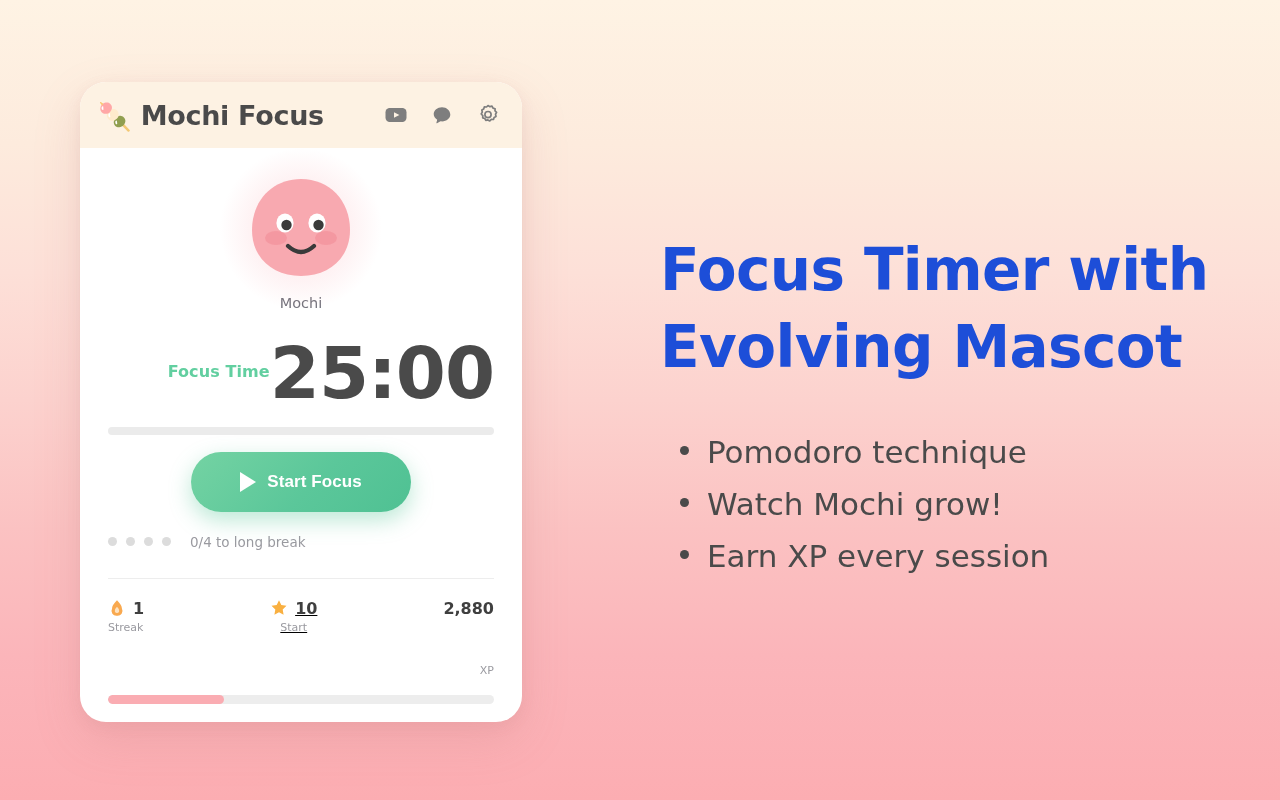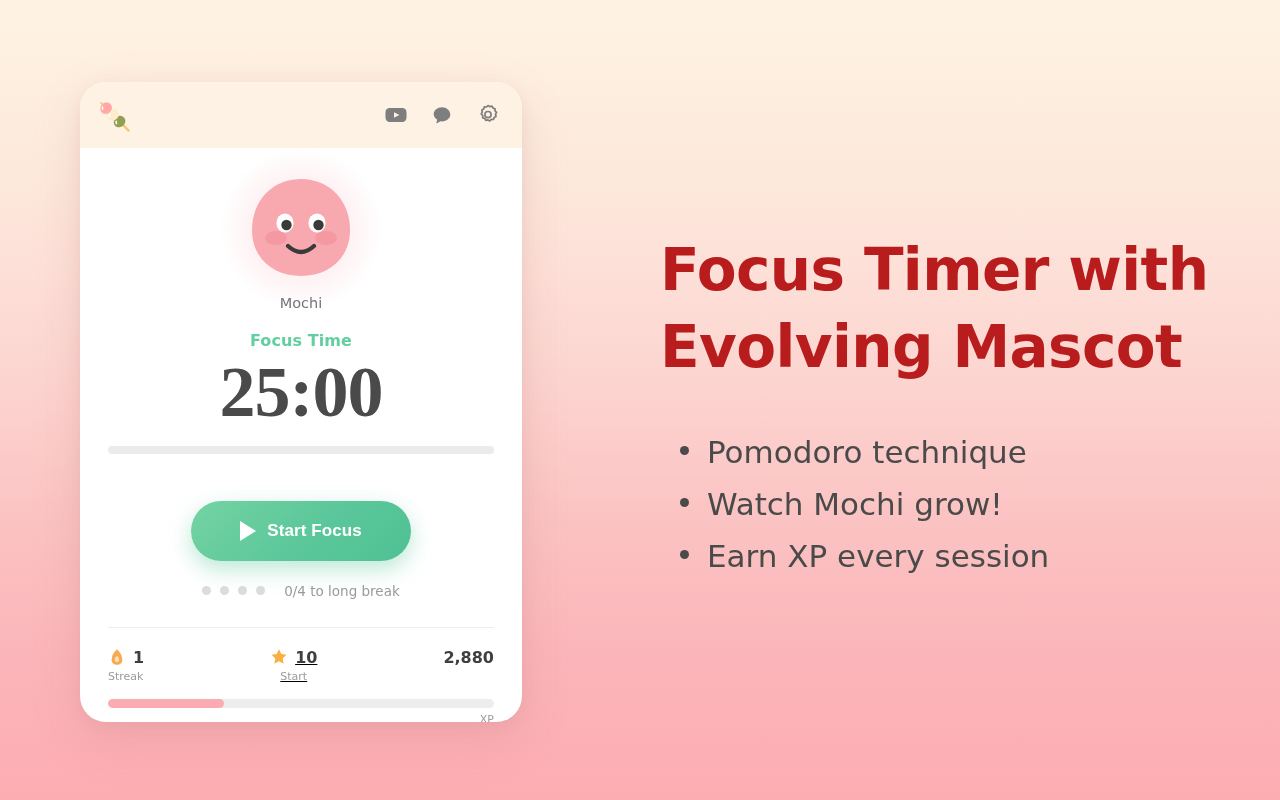--- a/index.html
+++ b/index.html
@@ -131,57 +131,57 @@
     margin-top: 13px;
     font-size: 14.5px;
     color: #73737C;
     font-family: "DejaVu Sans", sans-serif;
   }
 
   
   .timer-zone {
     margin-top: 20px;
     display: flex;
-    flex-direction: column;
-    align-items: center;
+    flex-direction: row;
+    align-items: center;
+    justify-content: flex-end;
   }
   .phase-label {
     font-size: 16px;
     font-weight: bold;
     color: #62CFA0;
     letter-spacing: 0.1px;
   }
   .timer-display {
     margin-top: 4px;
     font-size: 72px;
     font-weight: bold;
     color: #4A4A4A;
     letter-spacing: -1px;
     line-height: 1.08;
-    font-family: Liberation Serif, serif;
   }
 
   
   .session-bar {
     margin-top: 14px;
     height: 8px;
     width: 100%;
     background: #EBEBEB;
     border-radius: 5px;
     overflow: hidden;
   }
   .session-bar-fill {
     height: 100%;
     background: #62CFA0;
     border-radius: 5px;
   }
 
   
   .btn-zone {
-    margin-top: 47px;
+    margin-top: 17px;
     display: flex;
     justify-content: center;
   }
   .start-btn {
     position: relative;
     width: 220px;
     height: 60px;
     border: none;
     border-radius: 32px;
     background: linear-gradient(135deg, #74D3A3 0%, #5BC79A 55%, #4FC193 100%);
@@ -206,21 +206,21 @@
     font-size: 17px;
     font-weight: bold;
     letter-spacing: 0.1px;
   }
 
   
   .dots-row {
     margin-top: 22px;
     display: flex;
     align-items: center;
-    justify-content: center;
+    justify-content: flex-start;
     gap: 9px;
   }
   .dot {
     width: 9px;
     height: 9px;
     border-radius: 50%;
     background: #DCDCDC;
   }
   .dots-label {
     margin-left: 10px;
@@ -290,21 +290,21 @@
   
   .promo {
     position: absolute;
     left: 660px;
     top: 232px;
     width: 560px;
   }
   .promo-title {
     font-size: 58px;
     font-weight: bold;
-    color: #b91c1c;
+    color: #1d4ed8;
     line-height: 1.33;
     letter-spacing: -0.6px;
     margin: 0;
   }
   .promo-list {
     margin: 40px 0 0 0;
     padding: 0;
     list-style: none;
   }
   .promo-list li {
@@ -328,20 +328,21 @@
 </head>
 <body>
 
 <div class="stage">
 
   <div class="app-card">
 
     <div class="app-header">
       <div class="brand">
         <span class="brand-emoji">🍡</span>
+        <span class="brand-title">Mochi Focus</span>
       </div>
       <div class="header-icons">
         <span>
           <svg class="hdr-icon" viewBox="0 0 24 24" fill="none">
             <rect x="1.5" y="5" width="21" height="14" rx="4.2" fill="currentColor"></rect>
             <path d="M10 9.2 L15.4 12 L10 14.8 Z" fill="#FDF2E3"></path>
           </svg>
         </span>
         <span>
           <svg class="hdr-icon" viewBox="0 0 24 24" fill="none">

